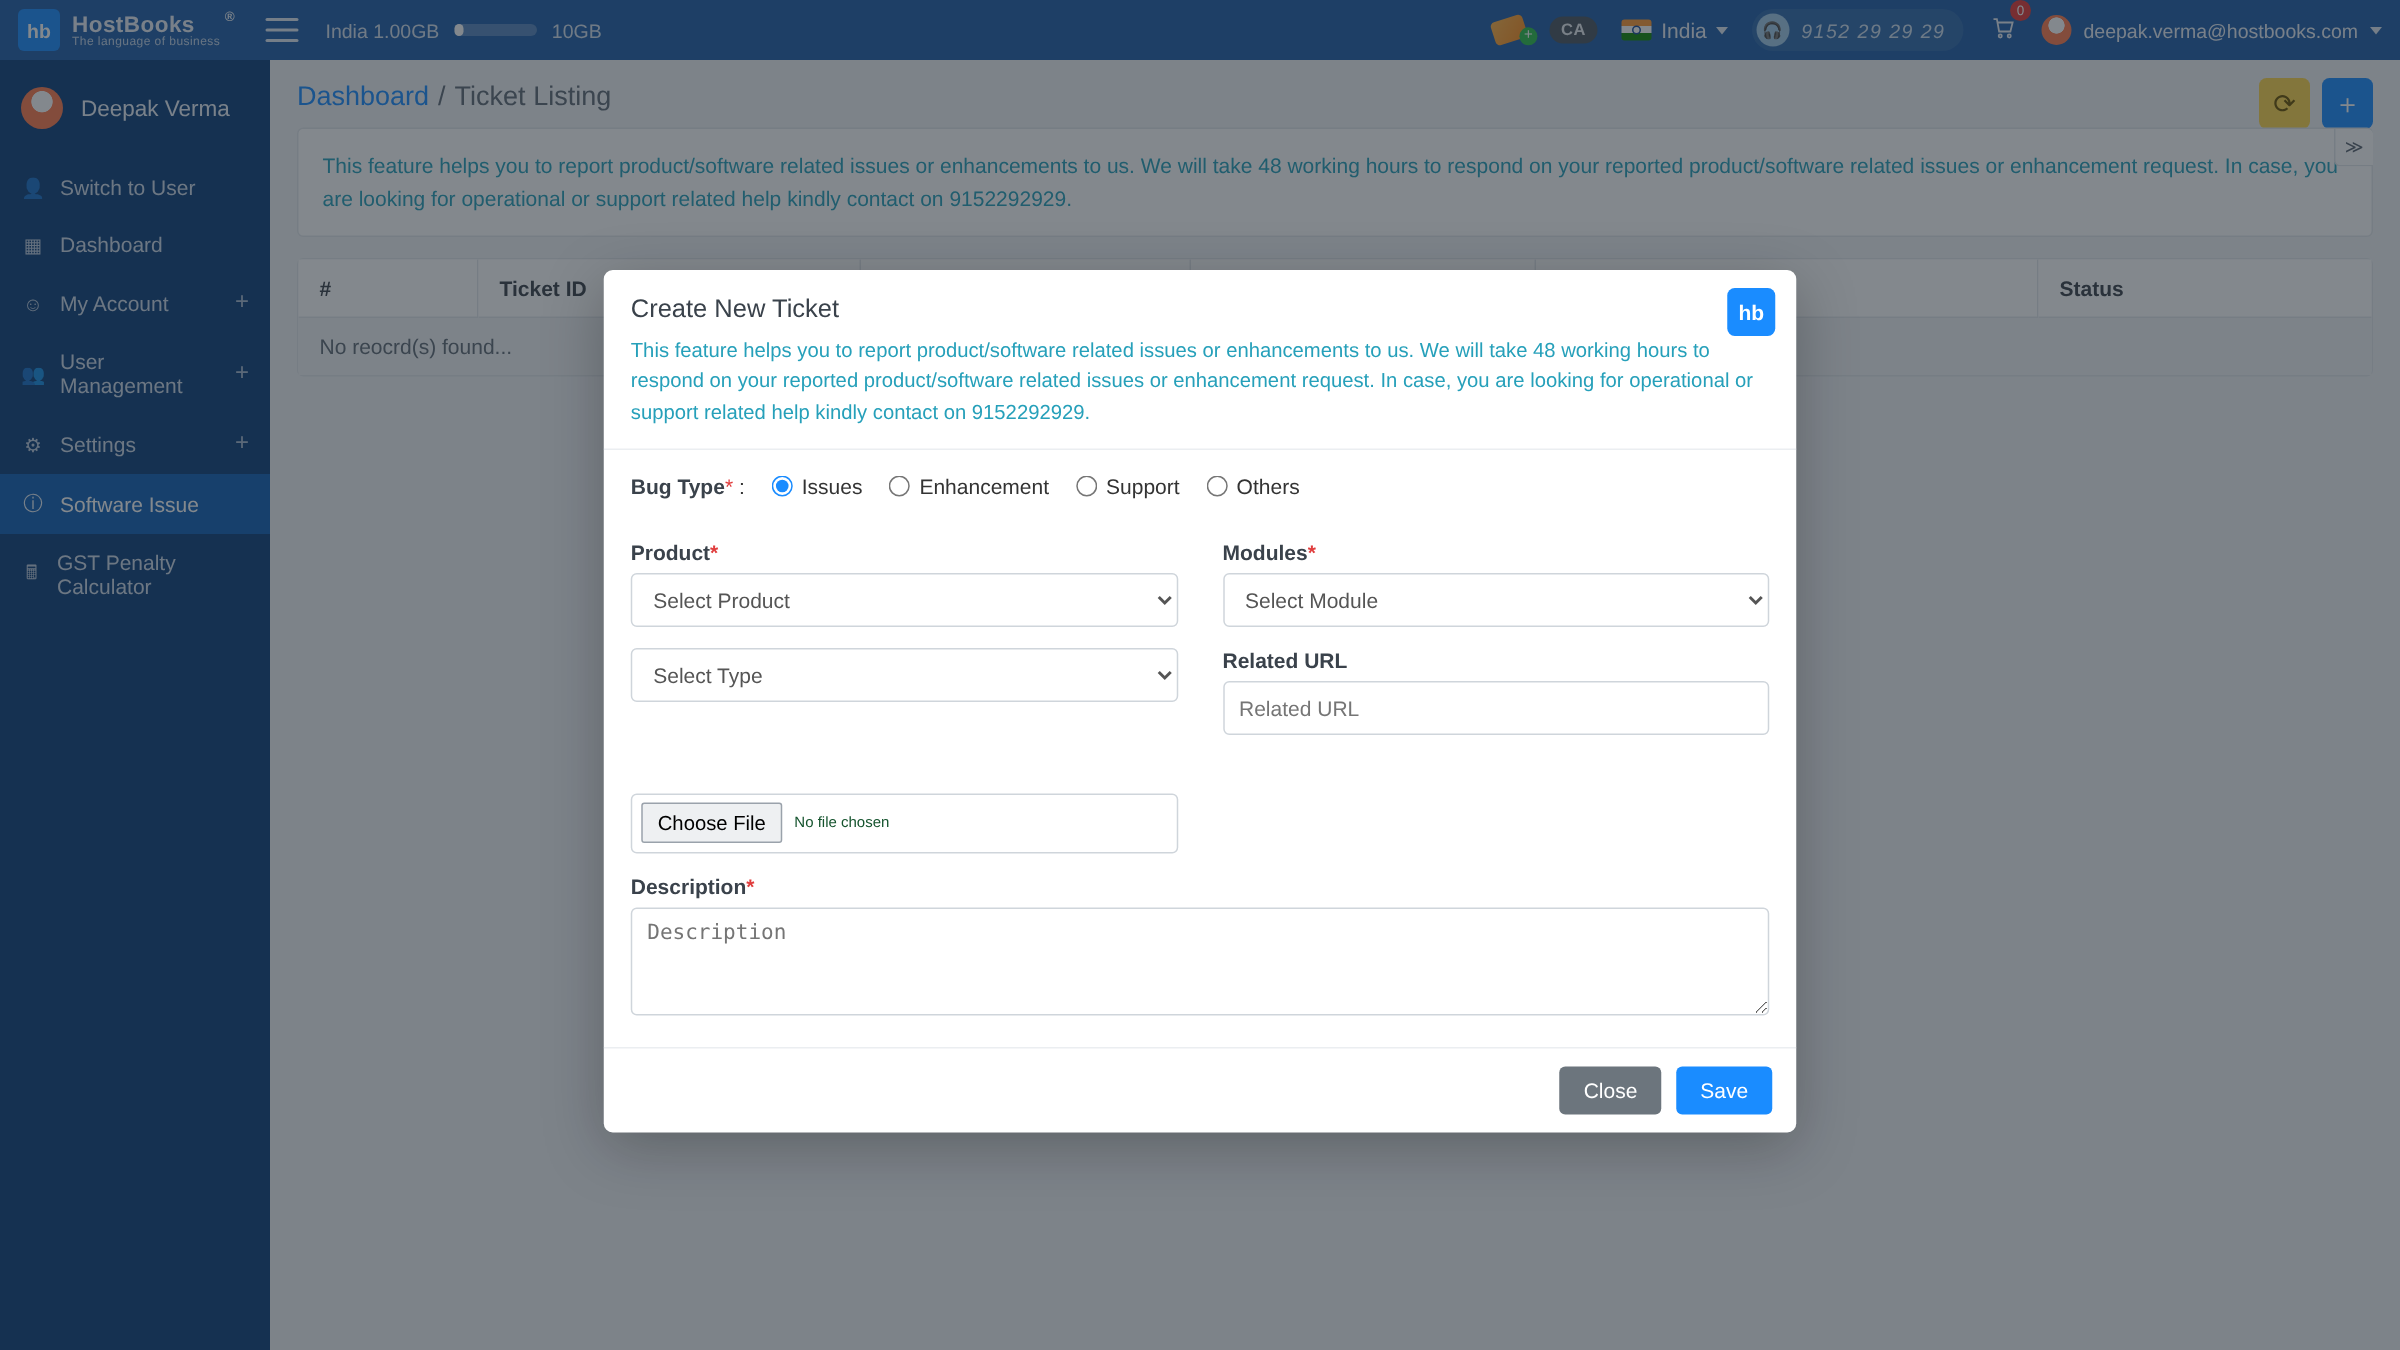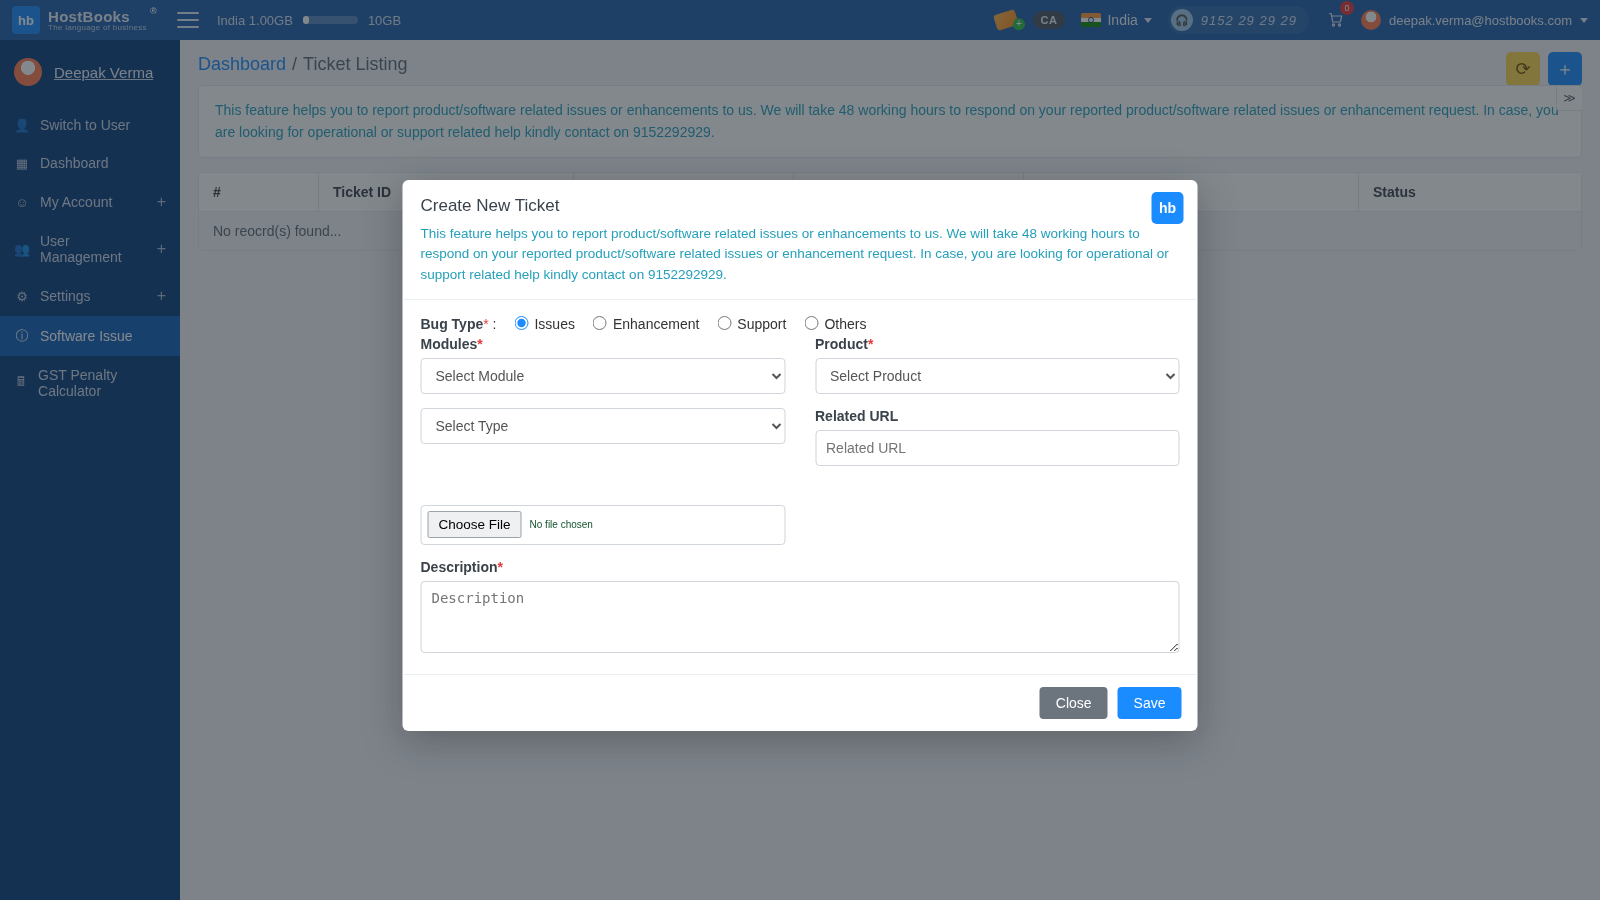--- a/index.html
+++ b/index.html
@@ -32,21 +32,21 @@
 .phone-num{ font-style:italic; letter-spacing:1px; font-size:13px; color:#cfe0f0;}
 .cart{ position:relative; font-size:15px; cursor:pointer; width:20px; text-align:center;}
 .cart svg{ width:18px; height:18px; fill:none; stroke:#e8eef6; stroke-width:1.6; }
 .cart-badge{ position:absolute; top:-9px; right:-9px; min-width:14px; height:14px; background:#e53935; color:#fff; font-size:9px; line-height:14px; text-align:center; border-radius:8px; padding:0 3px;}
 .user-chip{ display:flex; align-items:center; gap:8px; cursor:pointer;}
 .avatar-sm{ width:20px; height:20px; border-radius:50%; background:radial-gradient(circle at 50% 35%, #fff 0 32%, #ff7a4d 34% 100%);}
 .user-email{ font-size:13px;}
 
 
 .sidebar{ position:fixed; left:0; top:40px; bottom:0; width:180px; background:linear-gradient(#0d3f7a,#0d3f7a); color:#cdd9e8; z-index:9;}
-.side-user{ display:flex; align-items:center; gap:12px; padding:18px 14px 20px;text-decoration:underline;}
+.side-user{ display:flex; align-items:center; gap:12px; padding:18px 14px 20px;}
 .avatar-md{ width:28px; height:28px; border-radius:50%; background:radial-gradient(circle at 50% 35%, #fff 0 30%, #ff7a4d 32% 100%);}
 .side-user-name{ font-size:15px; color:#e9f0f8;}
 .side-nav{ list-style:none;}
 .side-item{ display:flex; align-items:center; gap:10px; padding:11px 14px; font-size:14px; cursor:pointer; position:relative; color:#cdd9e8;}
 .side-item.active{ background:#1160b5; color:#fff;}
 .side-item .ico{ width:16px; text-align:center; font-size:13px; opacity:.9;}
 .side-item .plus{ margin-left:auto; font-size:16px; font-weight:300; opacity:.8;}
 
 
 .main{ position:fixed; left:180px; right:0; top:40px; bottom:0; padding:14px 18px 18px; overflow:auto; z-index:5;}
@@ -67,24 +67,24 @@
 
 .scrim{ position:fixed; inset:0; background:rgba(30,38,48,.55); z-index:20;}
 
 
 .modal{ position:fixed; left:50%; top:180px; width:795px; transform:translateX(-50%); background:#fff; border-radius:6px; box-shadow:0 10px 40px rgba(0,0,0,.25); z-index:30; overflow:hidden;}
 .modal-head{ padding:16px 18px 0; position:relative;}
 .modal-title{ font-size:17px; color:#3a424b; font-weight:500;}
 .modal-logo{ position:absolute; right:14px; top:12px; width:32px; height:32px; background:#1a8cff; color:#fff; font-weight:700; font-size:14px; border-radius:5px; display:flex; align-items:center; justify-content:center;}
 .modal-note{ padding:8px 18px 14px; color:#26a0ba; font-size:13.5px; line-height:1.5; border-bottom:1px solid #ebeef1;}
 .modal-body{ padding:16px 18px 18px;}
-.bug-row{ display:flex; align-items:center; gap:18px; margin-bottom:4px; font-size:14px;}
+.bug-row{ display:flex; align-items:center; gap:18px; margin-bottom:28px; font-size:14px;}
 .bug-label{ font-weight:600; color:#3a424b;}
 .req{ color:#e03d3d;}
-.radio-opt{ display:flex; gap:6px; cursor:pointer;}
+.radio-opt{ display:flex; align-items:center; gap:6px; cursor:pointer;}
 .radio-opt input{ accent-color:#1a8cff; width:14px; height:14px;}
 .grid2{ display:grid; grid-template-columns:1fr 1fr; gap:14px 30px;}
 .fld label{ display:block; font-weight:600; font-size:14px; color:#3a424b; margin-bottom:6px;}
 .fld .hint{ font-weight:400; font-size:13px; color:#6a737d;}
 .ctrl{ width:100%; height:36px; border:1px solid #cfd5db; border-radius:4px; padding:0 10px; font-size:14px; color:#555; background:#fff;}
 select.ctrl{ appearance:auto;}
 textarea.ctrl{ height:72px; padding:8px 10px; resize:both;}
 .file-wrap{ display:flex; align-items:center; border:1px solid #cfd5db; border-radius:4px; height:40px; padding:0 6px; gap:8px;margin-top:25px;}
 .file-btn{ border:1px solid #9aa2ab; background:#eef0f2; padding:5px 10px; font-size:13.5px; border-radius:2px; cursor:pointer;}
 .file-txt{ color:#14532d; font-size:10px;}
@@ -259,26 +259,26 @@
           <span>Support</span>
         </label>
       <label class="radio-opt">
           <input type="radio" name="bt" style="">
           <span>Others</span>
         </label>
     </div>
 
     <div class="grid2">
       <div class="fld">
+        <label><span>Product</span><span class="req">*</span></label>
+        <select class="ctrl"><option>Select Product</option></select>
+      </div>
+      <div class="fld">
         <label><span>Modules</span><span class="req">*</span></label>
         <select class="ctrl"><option>Select Module</option></select>
-      </div>
-      <div class="fld">
-        <label><span>Product</span><span class="req">*</span></label>
-        <select class="ctrl"><option>Select Product</option></select>
       </div>
       <div class="fld">
         <select class="ctrl"><option>Select Type</option></select>
       </div>
       <div class="fld">
         <label>Related URL</label>
         <input class="ctrl" placeholder="Related URL" style="">
       </div>
       <div class="fld">
         <div class="file-wrap">

